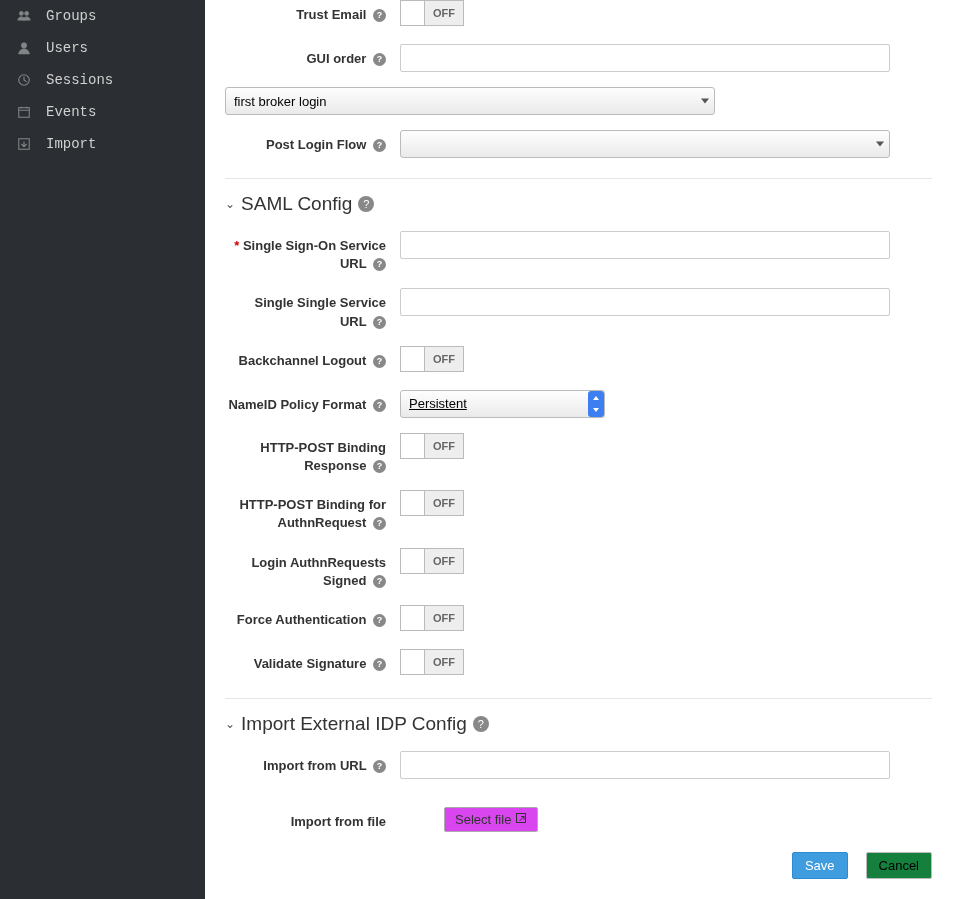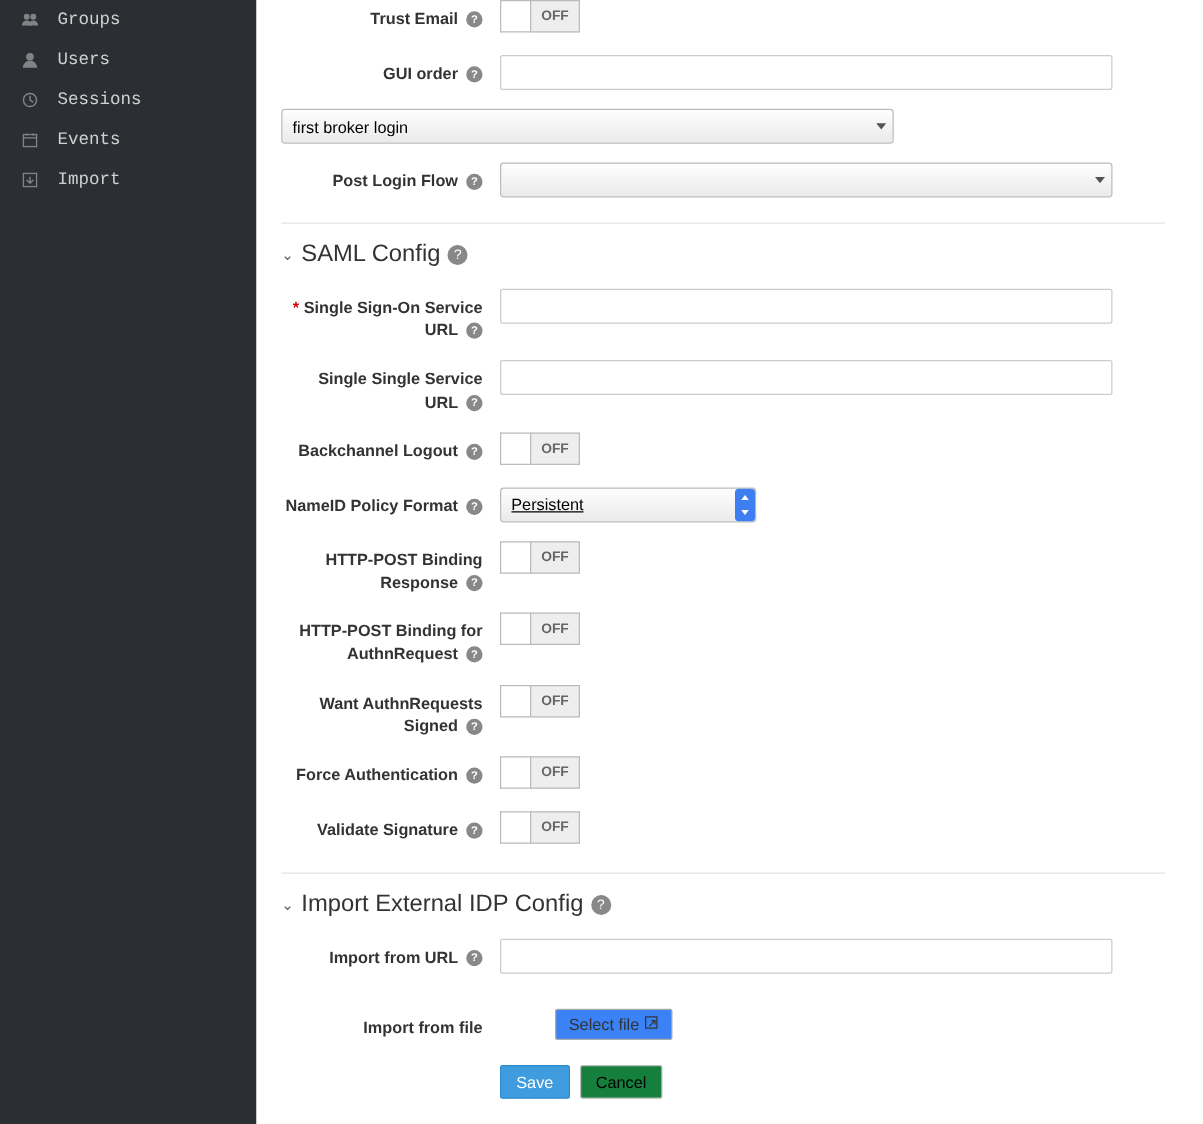--- a/index.html
+++ b/index.html
@@ -28,22 +28,22 @@
 .toggle { display: inline-flex; border: 0; justify-content: space-between; }
 .toggle-btn { border: 1px solid #bbb; height: 26px; min-width: 28px; padding: 0 8px; font-size: 11px; font-weight: 700; background: #f5f5f5; color: #666; cursor: pointer; }
 .toggle-btn.empty { border-right: none; background: #fff; min-width: 24px; }
 .toggle-btn.off { background: #eee; }
 .section { margin-top: 20px; border-top: 1px solid #e5e5e5; padding-top: 14px; }
 .section-header { display: flex; align-items: center; font-size: 19px; color: #333; margin-bottom: 16px; cursor: pointer; }
 .expander { display:inline-block; margin-right:6px; font-size:12px; color:#555; transform: rotate(0deg); }
 .section-header .help-icon { width:16px; height:16px; line-height:16px; font-size:11px; margin-left:6px; }
 .btn { display:inline-block; padding: 5px 12px; border:1px solid #bbb; background:#15803d; border-radius:2px; font-size:13px; cursor:pointer; }
 .btn-primary { background:#3f9cdf; border-color:#2d8ccf; color:#fff; }
-.btn-row { margin-left: 175px; margin-top: 20px; display:flex; gap:8px; }
-.file-btn { display:inline-flex; align-items:center; gap:4px; border:1px solid #aaa; padding:4px 10px; background:#3b82f6; border-radius:2px; cursor:pointer; font-size:13px; }
+.btn-row { margin-left: 175px; margin-top: 20px; display:flex; gap:18px;justify-content:flex-end; }
+.file-btn { display:inline-flex; align-items:center; gap:4px; border:1px solid #aaa; padding:4px 10px; background:#d946ef; border-radius:2px; cursor:pointer; font-size:13px; }
 .file-icon svg { width:12px; height:12px; }
 </style>
 </head>
 <body>
 
 <div class="layout">
   <div class="sidebar">
     <div class="sidebar-item">
       <span class="sidebar-icon">
           <svg viewBox="0 0 16 16">
@@ -180,21 +180,21 @@
         <div class="form-label"><span>HTTP-POST Binding for AuthnRequest</span> <span class="help-icon">?</span></div>
         <div class="form-control-wrap">
           <div class="toggle">
             <button class="toggle-btn empty"></button>
             <button class="toggle-btn off">OFF</button>
           </div>
         </div>
       </div>
 
       <div class="form-row">
-        <div class="form-label"><span>Want AuthnRequests Signed</span> <span class="help-icon">?</span></div>
+        <div class="form-label"><span>Login AuthnRequests Signed</span> <span class="help-icon">?</span></div>
         <div class="form-control-wrap">
           <div class="toggle">
             <button class="toggle-btn empty"></button>
             <button class="toggle-btn off">OFF</button>
           </div>
         </div>
       </div>
 
       <div class="form-row">
         <div class="form-label"><span>Force Authentication</span> <span class="help-icon">?</span></div>

